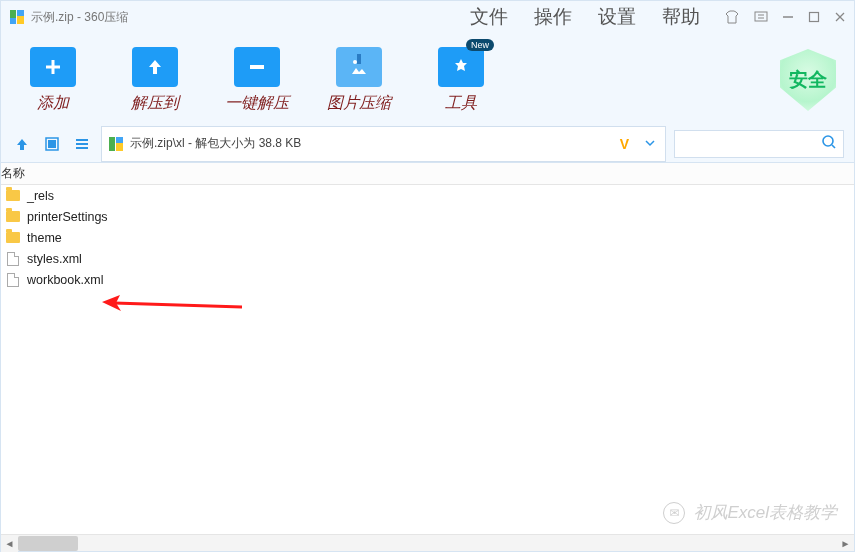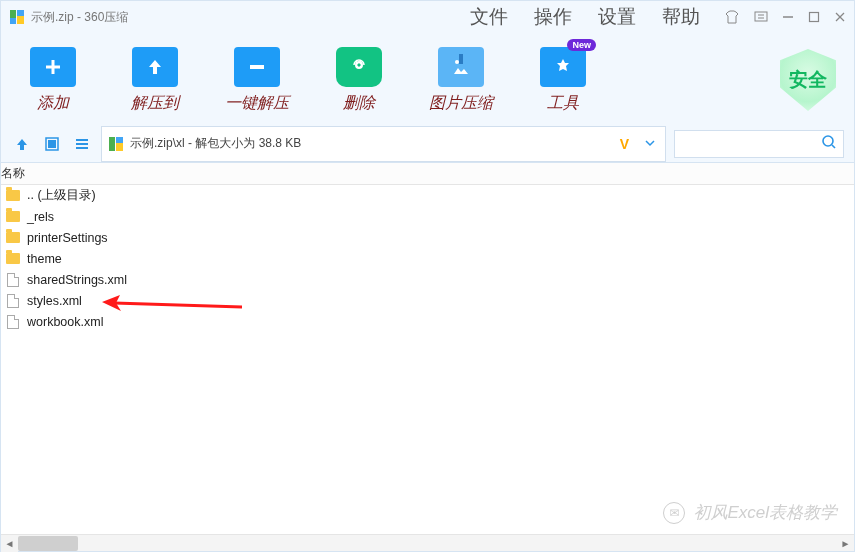--- a/index.html
+++ b/index.html
@@ -17,21 +17,21 @@
   .titlebar .winctl span { cursor: pointer; display: inline-flex; }
 
   
   .toolbar { height: 92px; background: #f2f8fe; display: flex; align-items: center; padding: 6px 18px 4px 18px; gap: 34px; }
   .tb-item { display: flex; flex-direction: column; align-items: center; gap: 6px; cursor: pointer; width: 68px; }
   .tb-icon { width: 46px; height: 40px; border-radius: 4px; display: flex; align-items: center; justify-content: center; position: relative; }
   .tb-icon.blue-box { background: #1e9cf7; }
   .tb-icon.green-box { background: #12c383; }
   .tb-icon.file { background: #5bb5f6; border-radius: 4px; }
   .tb-label { font-size: 16px; color: #7f1d1d; white-space: nowrap; font-style: italic; }
-  .badge-new { position: absolute; top: -8px; right: -10px; background: #6d28d9; color: #fff; font-size: 9px; padding: 1px 5px; border-radius: 8px; font-weight: bold; }
+  .badge-new { position: absolute; top: -8px; right: -10px; background: #0c4a6e; color: #fff; font-size: 9px; padding: 1px 5px; border-radius: 8px; }
   .safe-badge { margin-left: auto; width: 56px; height: 62px; background: radial-gradient(circle at 50% 40%, #d9fbe4 0%, #b6f5cd 60%, #e9fef0 100%); clip-path: polygon(50% 0, 100% 18%, 100% 62%, 50% 100%, 0 62%, 0 18%); display: flex; align-items: center; justify-content: center; color: #12b760; font-weight: bold; font-size: 19px; }
 
   
   .pathbar { height: 38px; background: #f2f8fe; display: flex; align-items: center; padding: 0 10px; gap: 8px; border-bottom: 1px solid #d6e4f2; }
   .pathbar .navbtn { width: 22px; height: 22px; display: inline-flex; align-items: center; justify-content: center; cursor: pointer; color: #2b95e6; }
   .path-input { flex: 1; height: 36px; background: #fff; border: 1px solid #d1dfee; display: flex; align-items: center; padding: 0 6px; gap: 6px; font-size: 12px; color: #444; }
   .path-input .zip-icon { width: 16px; height: 16px; display: inline-flex; }
   .path-text { flex: 1; }
   .path-v { color: #ffa800; font-weight: bold; font-size: 14px; padding: 0 6px; }
   .path-dd { color: #2b95e6; cursor: pointer; padding: 0 4px; }
@@ -138,30 +138,20 @@
     </div>
     <div class="tb-item">
       <div class="tb-icon blue-box">
           <svg width="22" height="22">
             <rect x="4" y="9" width="14" height="4" fill="#fff"></rect>
           </svg>
         </div>
       <span class="tb-label">一键解压</span>
     </div>
     <div class="tb-item">
-      <div class="tb-icon green-box" style="border-radius:6px 6px 10px 10px">
-          <svg width="24" height="24">
-            <path d="M12 6a4 4 0 104 4 4 4 0 00-4-4zm0 2l2 2-2 2-2-2z" fill="#fff"></path>
-            <path d="M7 10a5 5 0 0110 0" fill="none" stroke="#fff" stroke-width="1.5"></path>
-            <path d="M9 7l1-2m4 2l-1-2" stroke="#fff" stroke-width="1.5" fill="none"></path>
-          </svg>
-        </div>
-      <span class="tb-label">删除</span>
-    </div>
-    <div class="tb-item">
       <div class="tb-icon file">
           <svg width="26" height="30">
             <rect x="3" y="2" width="20" height="26" rx="2" fill="#5bb5f6"></rect>
             <rect x="3" y="2" width="20" height="26" rx="2" fill="none" stroke="#fff" stroke-width="0"></rect>
             <path d="M6 22l4-6 3 4 3-3 4 5z" fill="#fff"></path>
             <circle cx="9" cy="10" r="2" fill="#fff"></circle>
             <rect x="11" y="2" width="4" height="10" fill="#2a7cc4"></rect>
           </svg>
         </div>
       <span class="tb-label">图片压缩</span>
@@ -221,45 +211,33 @@
 
   <div class="col-header">
     <span>名称</span>
   </div>
 
   <div class="file-list">
     <div class="file-row">
         <span class="ficon">
           <span class="folder-icon"></span>
         </span>
-        <span>.. (上级目录)</span>
+        <span>_rels</span>
       </div>
     <div class="file-row">
         <span class="ficon">
           <span class="folder-icon"></span>
         </span>
-        <span>_rels</span>
+        <span>printerSettings</span>
       </div>
     <div class="file-row">
         <span class="ficon">
           <span class="folder-icon"></span>
         </span>
-        <span>printerSettings</span>
-      </div>
-    <div class="file-row">
-        <span class="ficon">
-          <span class="folder-icon"></span>
-        </span>
         <span>theme</span>
-      </div>
-    <div class="file-row">
-        <span class="ficon">
-          <span class="file-icon"></span>
-        </span>
-        <span>sharedStrings.xml</span>
       </div>
     <div class="file-row">
         <span class="ficon">
           <span class="file-icon"></span>
         </span>
         <span>styles.xml</span>
       </div>
     <div class="file-row">
         <span class="ficon">
           <span class="file-icon"></span>

